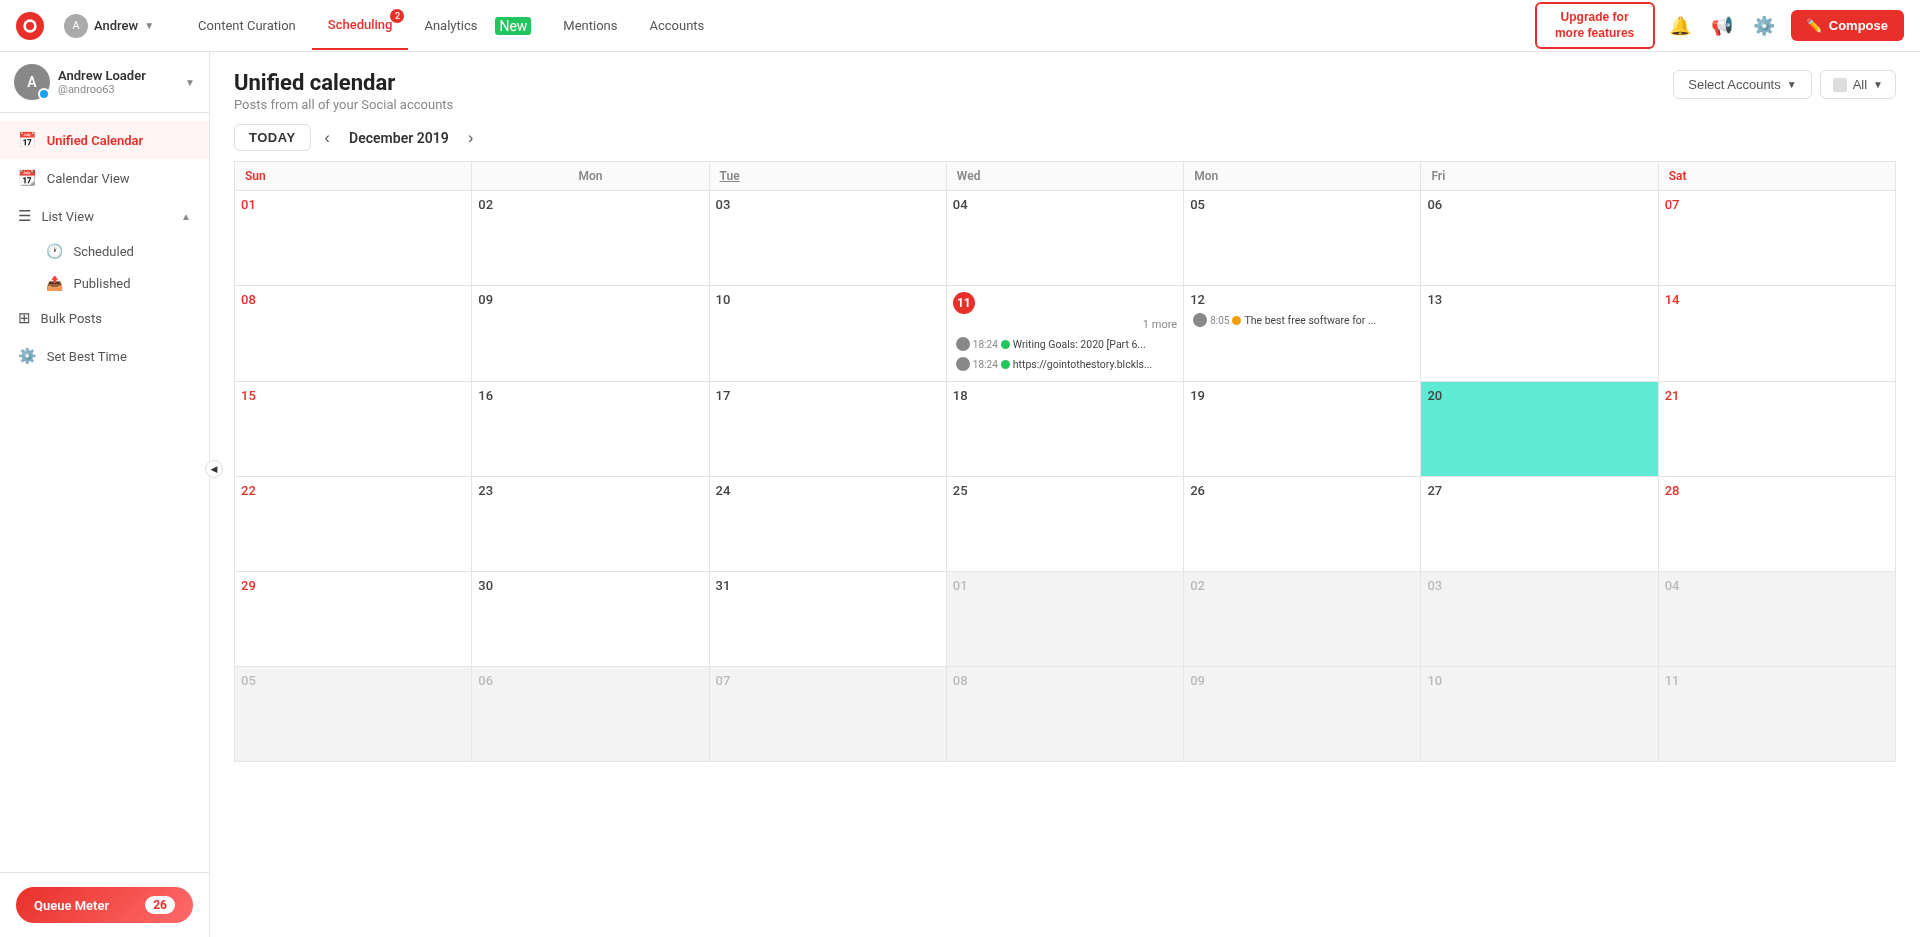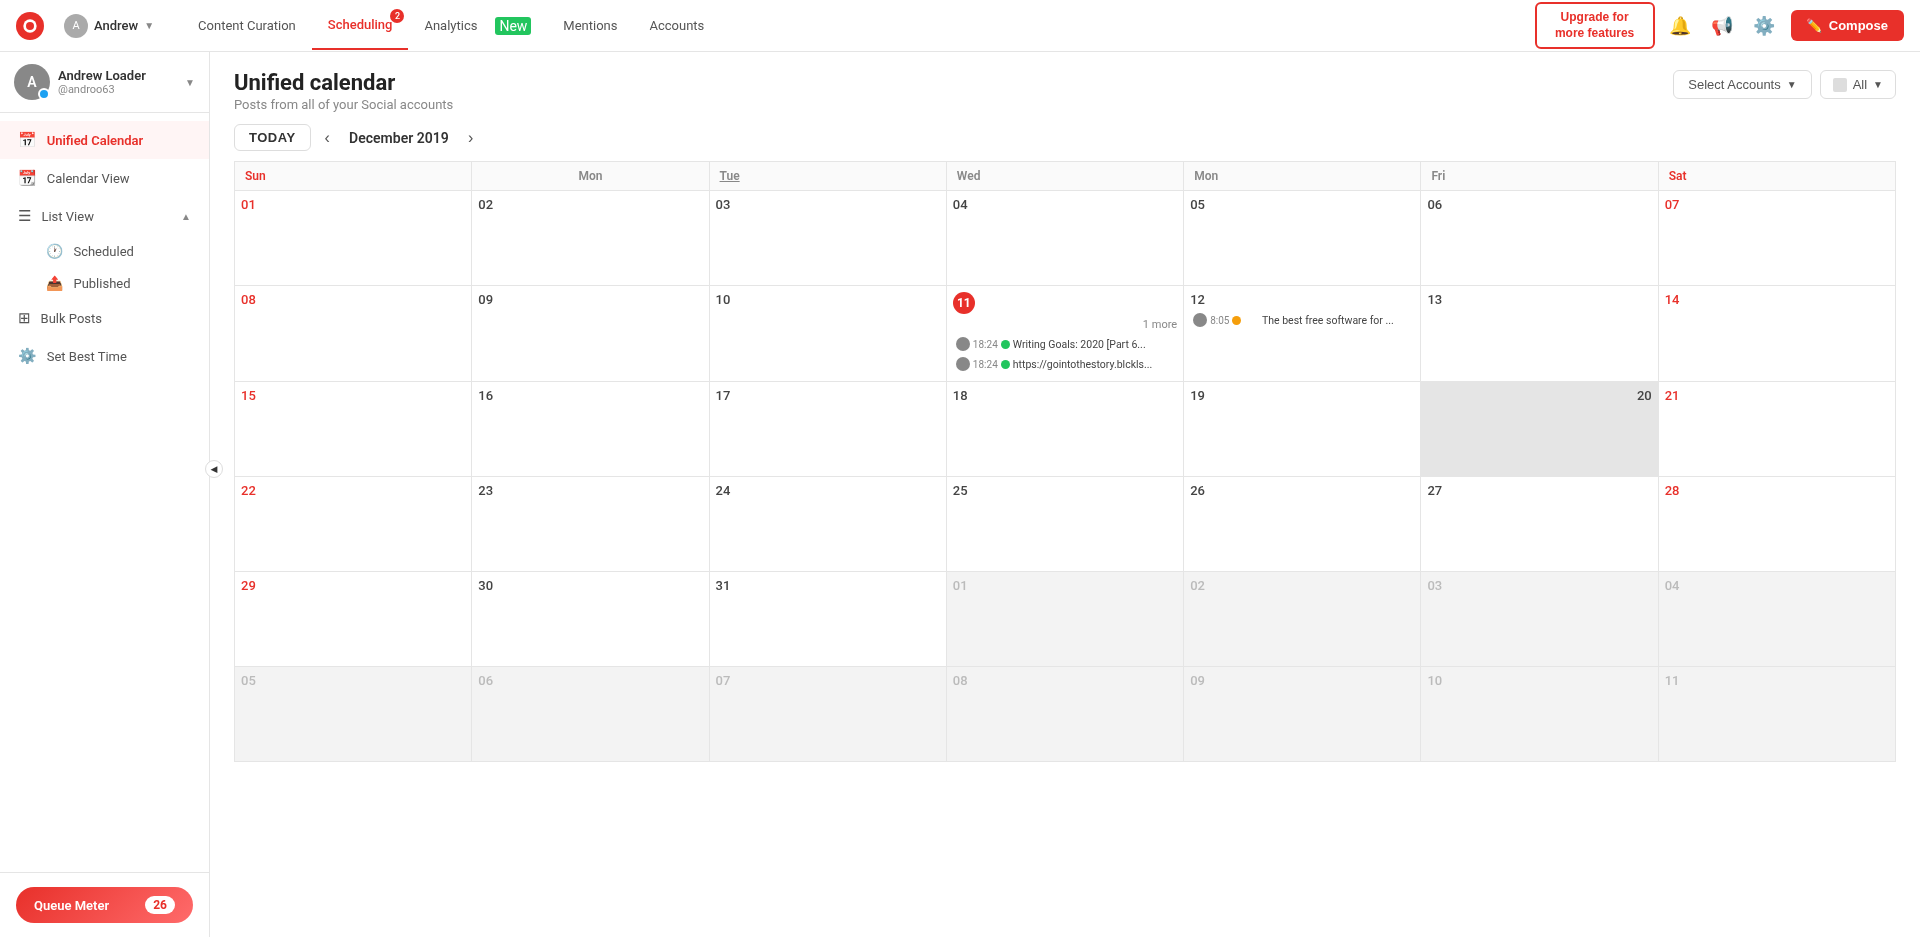--- a/index.html
+++ b/index.html
@@ -189,21 +189,21 @@
             </div>
             <div style="display: flex; align-items: center; gap: 3px; padding: 2px 3px; border-radius: 3px; margin-bottom: 2px; font-size: 11px; cursor: pointer;">
               <div style="width: 14px; height: 14px; border-radius: 50%; background: rgb(136, 136, 136); flex-shrink: 0;"></div>
               <span style="color: rgb(136, 136, 136); font-size: 10px; flex-shrink: 0;">18:24</span>
               <div style="width: 9px; height: 9px; border-radius: 50%; flex-shrink: 0; background: rgb(34, 197, 94);"></div>
               <span style="color: rgb(68, 68, 68); overflow: hidden; text-overflow: ellipsis; white-space: nowrap; flex: 1 1 0%; font-size: 10.5px;">https://gointothestory.blckls...</span>
             </div>
           </div>
           <div style="border-right: 1px solid rgb(229, 229, 229); border-bottom: 1px solid rgb(229, 229, 229); min-height: 95px; padding: 6px; position: relative; background: rgb(255, 255, 255); vertical-align: top;">
             <div style="font-size: 13px; font-weight: 500; color: rgb(68, 68, 68); margin-bottom: 4px;">12</div>
-            <div style="display: flex; align-items: center; gap: 3px; padding: 2px 3px; border-radius: 3px; margin-bottom: 2px; font-size: 11px; cursor: pointer; text-align: center;">
+            <div style="display: flex; align-items: center; gap: 3px; padding: 2px 3px; border-radius: 3px; margin-bottom: 2px; font-size: 11px; cursor: pointer;">
               <div style="width: 14px; height: 14px; border-radius: 50%; background: rgb(136, 136, 136); flex-shrink: 0;"></div>
               <span style="color: rgb(136, 136, 136); font-size: 10px; flex-shrink: 0;">8:05</span>
               <div style="width: 9px; height: 9px; border-radius: 50%; flex-shrink: 0; background: rgb(245, 158, 11);"></div>
               <span style="color: rgb(68, 68, 68); overflow: hidden; text-overflow: ellipsis; white-space: nowrap; flex: 1 1 0%; font-size: 10.5px;">The best free software for ...</span>
             </div>
           </div>
           <div style="border-right: 1px solid rgb(229, 229, 229); border-bottom: 1px solid rgb(229, 229, 229); min-height: 95px; padding: 6px; position: relative; background: rgb(255, 255, 255); vertical-align: top;">
             <div style="font-size: 13px; font-weight: 500; color: rgb(68, 68, 68); margin-bottom: 4px;">13</div>
           </div>
           <div style="border-right: 1px solid rgb(229, 229, 229); border-bottom: 1px solid rgb(229, 229, 229); min-height: 95px; padding: 6px; position: relative; background: rgb(255, 255, 255); vertical-align: top;">
@@ -217,21 +217,21 @@
           </div>
           <div style="border-right: 1px solid rgb(229, 229, 229); border-bottom: 1px solid rgb(229, 229, 229); min-height: 95px; padding: 6px; position: relative; background: rgb(255, 255, 255); vertical-align: top;">
             <div style="font-size: 13px; font-weight: 500; color: rgb(68, 68, 68); margin-bottom: 4px;">17</div>
           </div>
           <div style="border-right: 1px solid rgb(229, 229, 229); border-bottom: 1px solid rgb(229, 229, 229); min-height: 95px; padding: 6px; position: relative; background: rgb(255, 255, 255); vertical-align: top;">
             <div style="font-size: 13px; font-weight: 500; color: rgb(68, 68, 68); margin-bottom: 4px;">18</div>
           </div>
           <div style="border-right: 1px solid rgb(229, 229, 229); border-bottom: 1px solid rgb(229, 229, 229); min-height: 95px; padding: 6px; position: relative; background: rgb(255, 255, 255); vertical-align: top;">
             <div style="font-size: 13px; font-weight: 500; color: rgb(68, 68, 68); margin-bottom: 4px;">19</div>
           </div>
-          <div style="border-right: 1px solid rgb(229, 229, 229); border-bottom: 1px solid rgb(229, 229, 229); min-height: 95px; padding: 6px; position: relative; background: #e5e5e5; vertical-align: top; text-align: right;">
+          <div style="border-right: 1px solid rgb(229, 229, 229); border-bottom: 1px solid rgb(229, 229, 229); min-height: 95px; padding: 6px; position: relative; background: #5eead4; vertical-align: top;">
             <div style="font-size: 13px; font-weight: 500; color: rgb(68, 68, 68); margin-bottom: 4px;">20</div>
           </div>
           <div style="border-right: 1px solid rgb(229, 229, 229); border-bottom: 1px solid rgb(229, 229, 229); min-height: 95px; padding: 6px; position: relative; background: rgb(255, 255, 255); vertical-align: top;">
             <div style="font-size: 13px; font-weight: 500; color: rgb(232, 48, 42); margin-bottom: 4px;">21</div>
           </div>
           <div style="border-right: 1px solid rgb(229, 229, 229); border-bottom: 1px solid rgb(229, 229, 229); min-height: 95px; padding: 6px; position: relative; background: rgb(255, 255, 255); vertical-align: top;">
             <div style="font-size: 13px; font-weight: 500; color: rgb(232, 48, 42); margin-bottom: 4px;">22</div>
           </div>
           <div style="border-right: 1px solid rgb(229, 229, 229); border-bottom: 1px solid rgb(229, 229, 229); min-height: 95px; padding: 6px; position: relative; background: rgb(255, 255, 255); vertical-align: top;">
             <div style="font-size: 13px; font-weight: 500; color: rgb(68, 68, 68); margin-bottom: 4px;">23</div>

